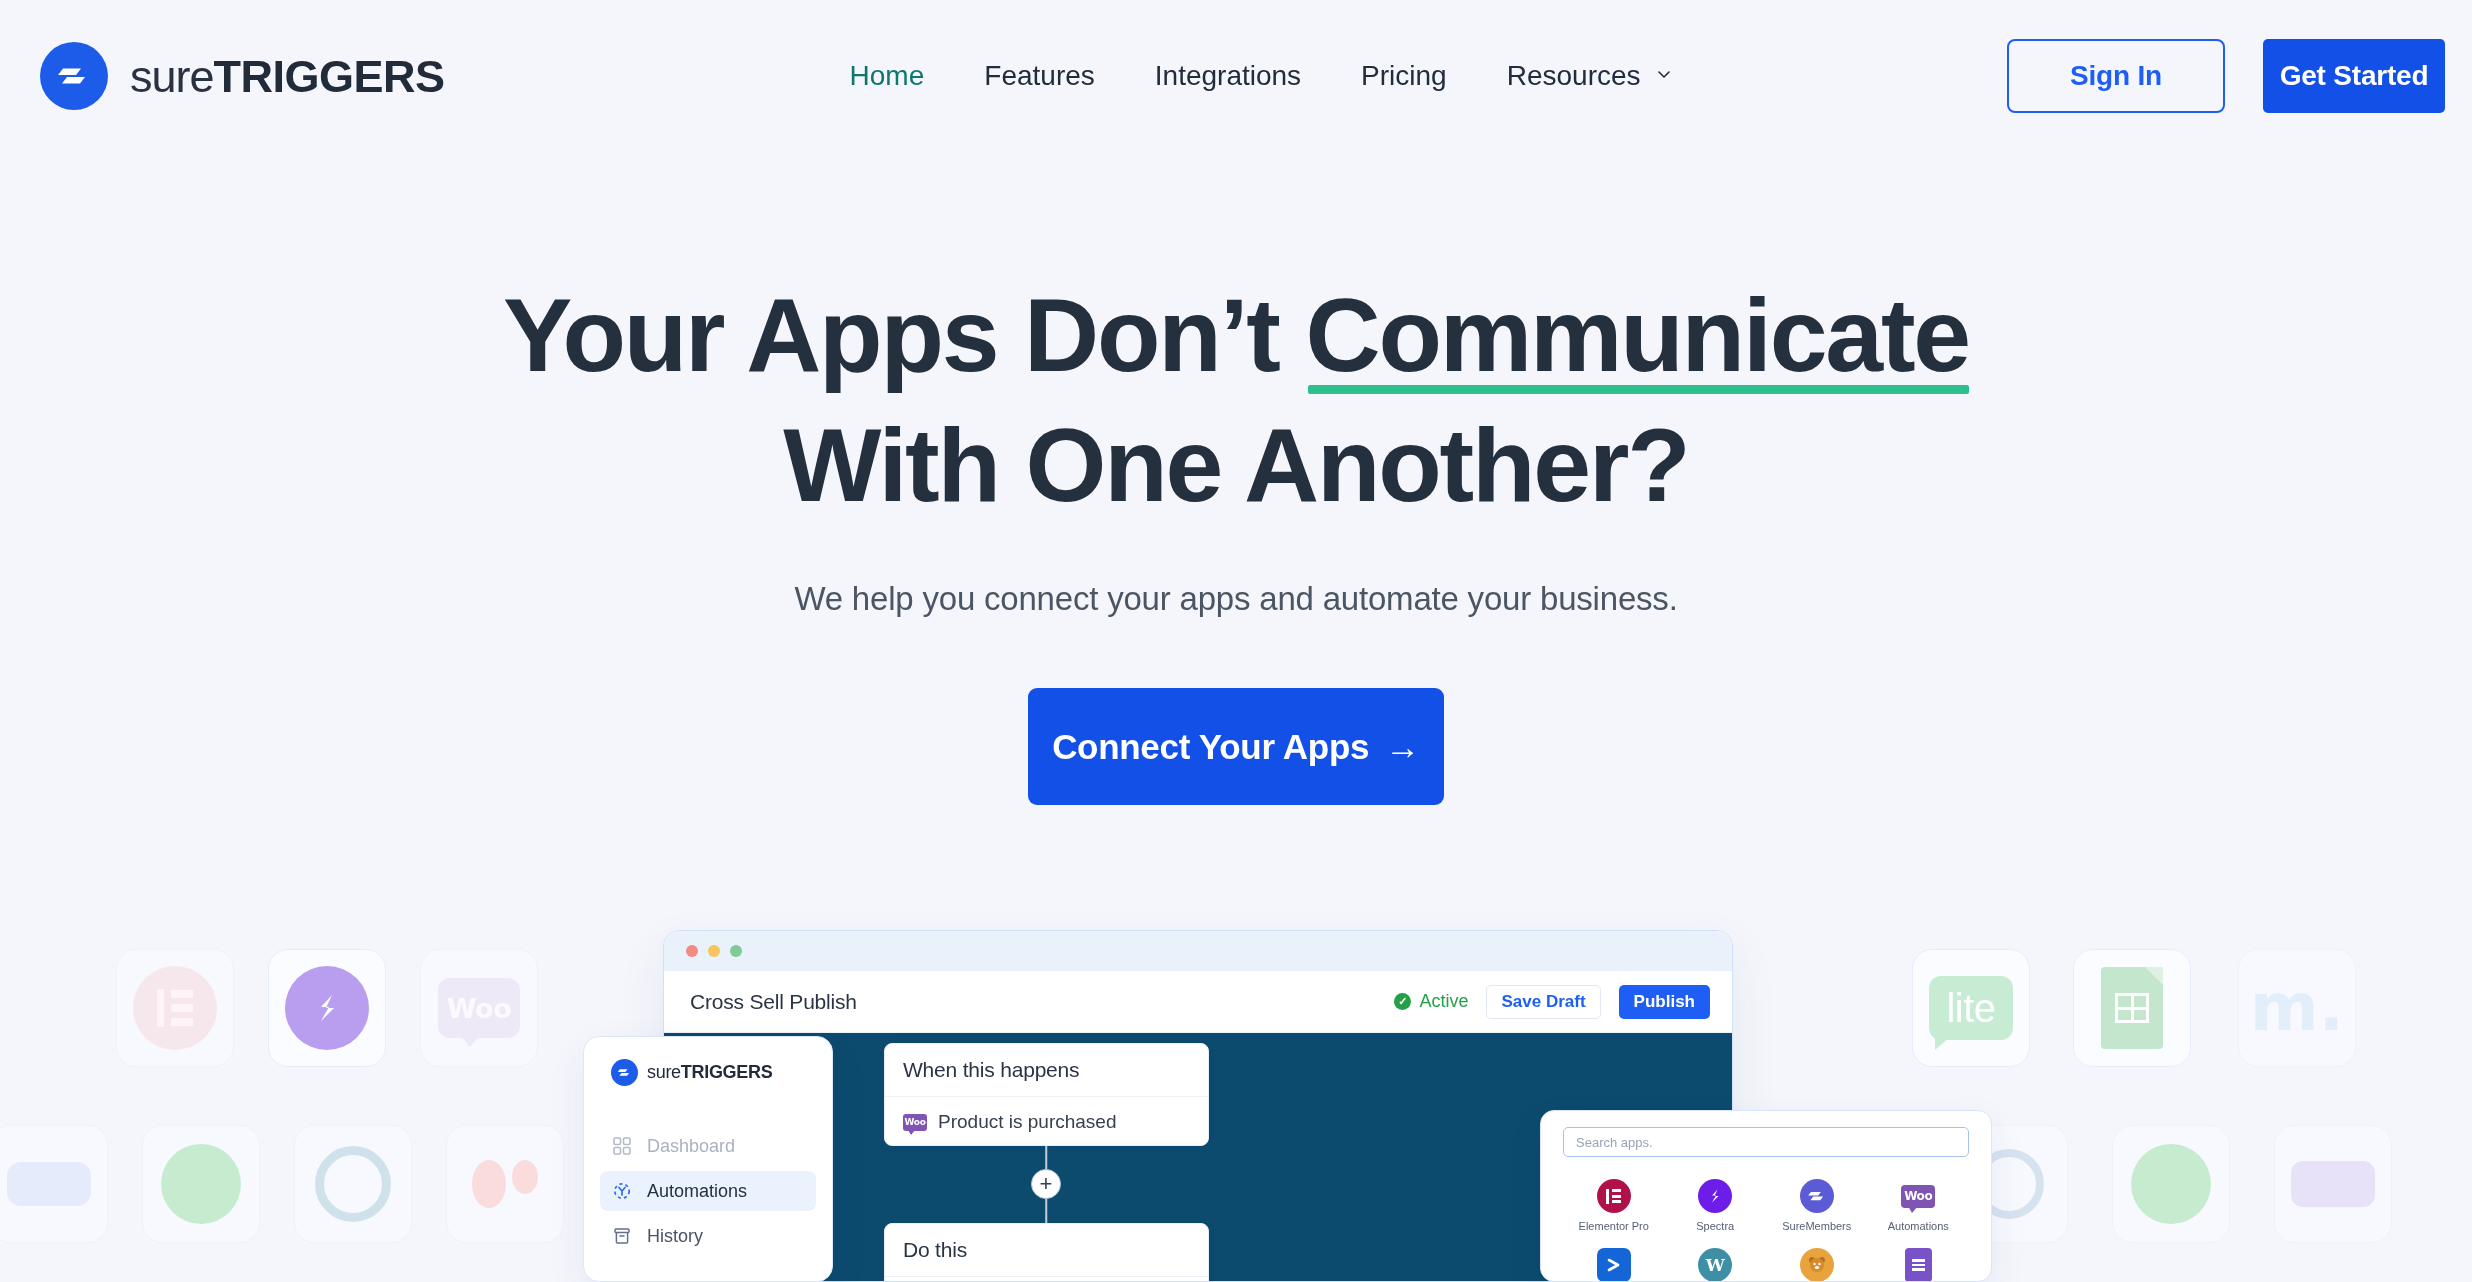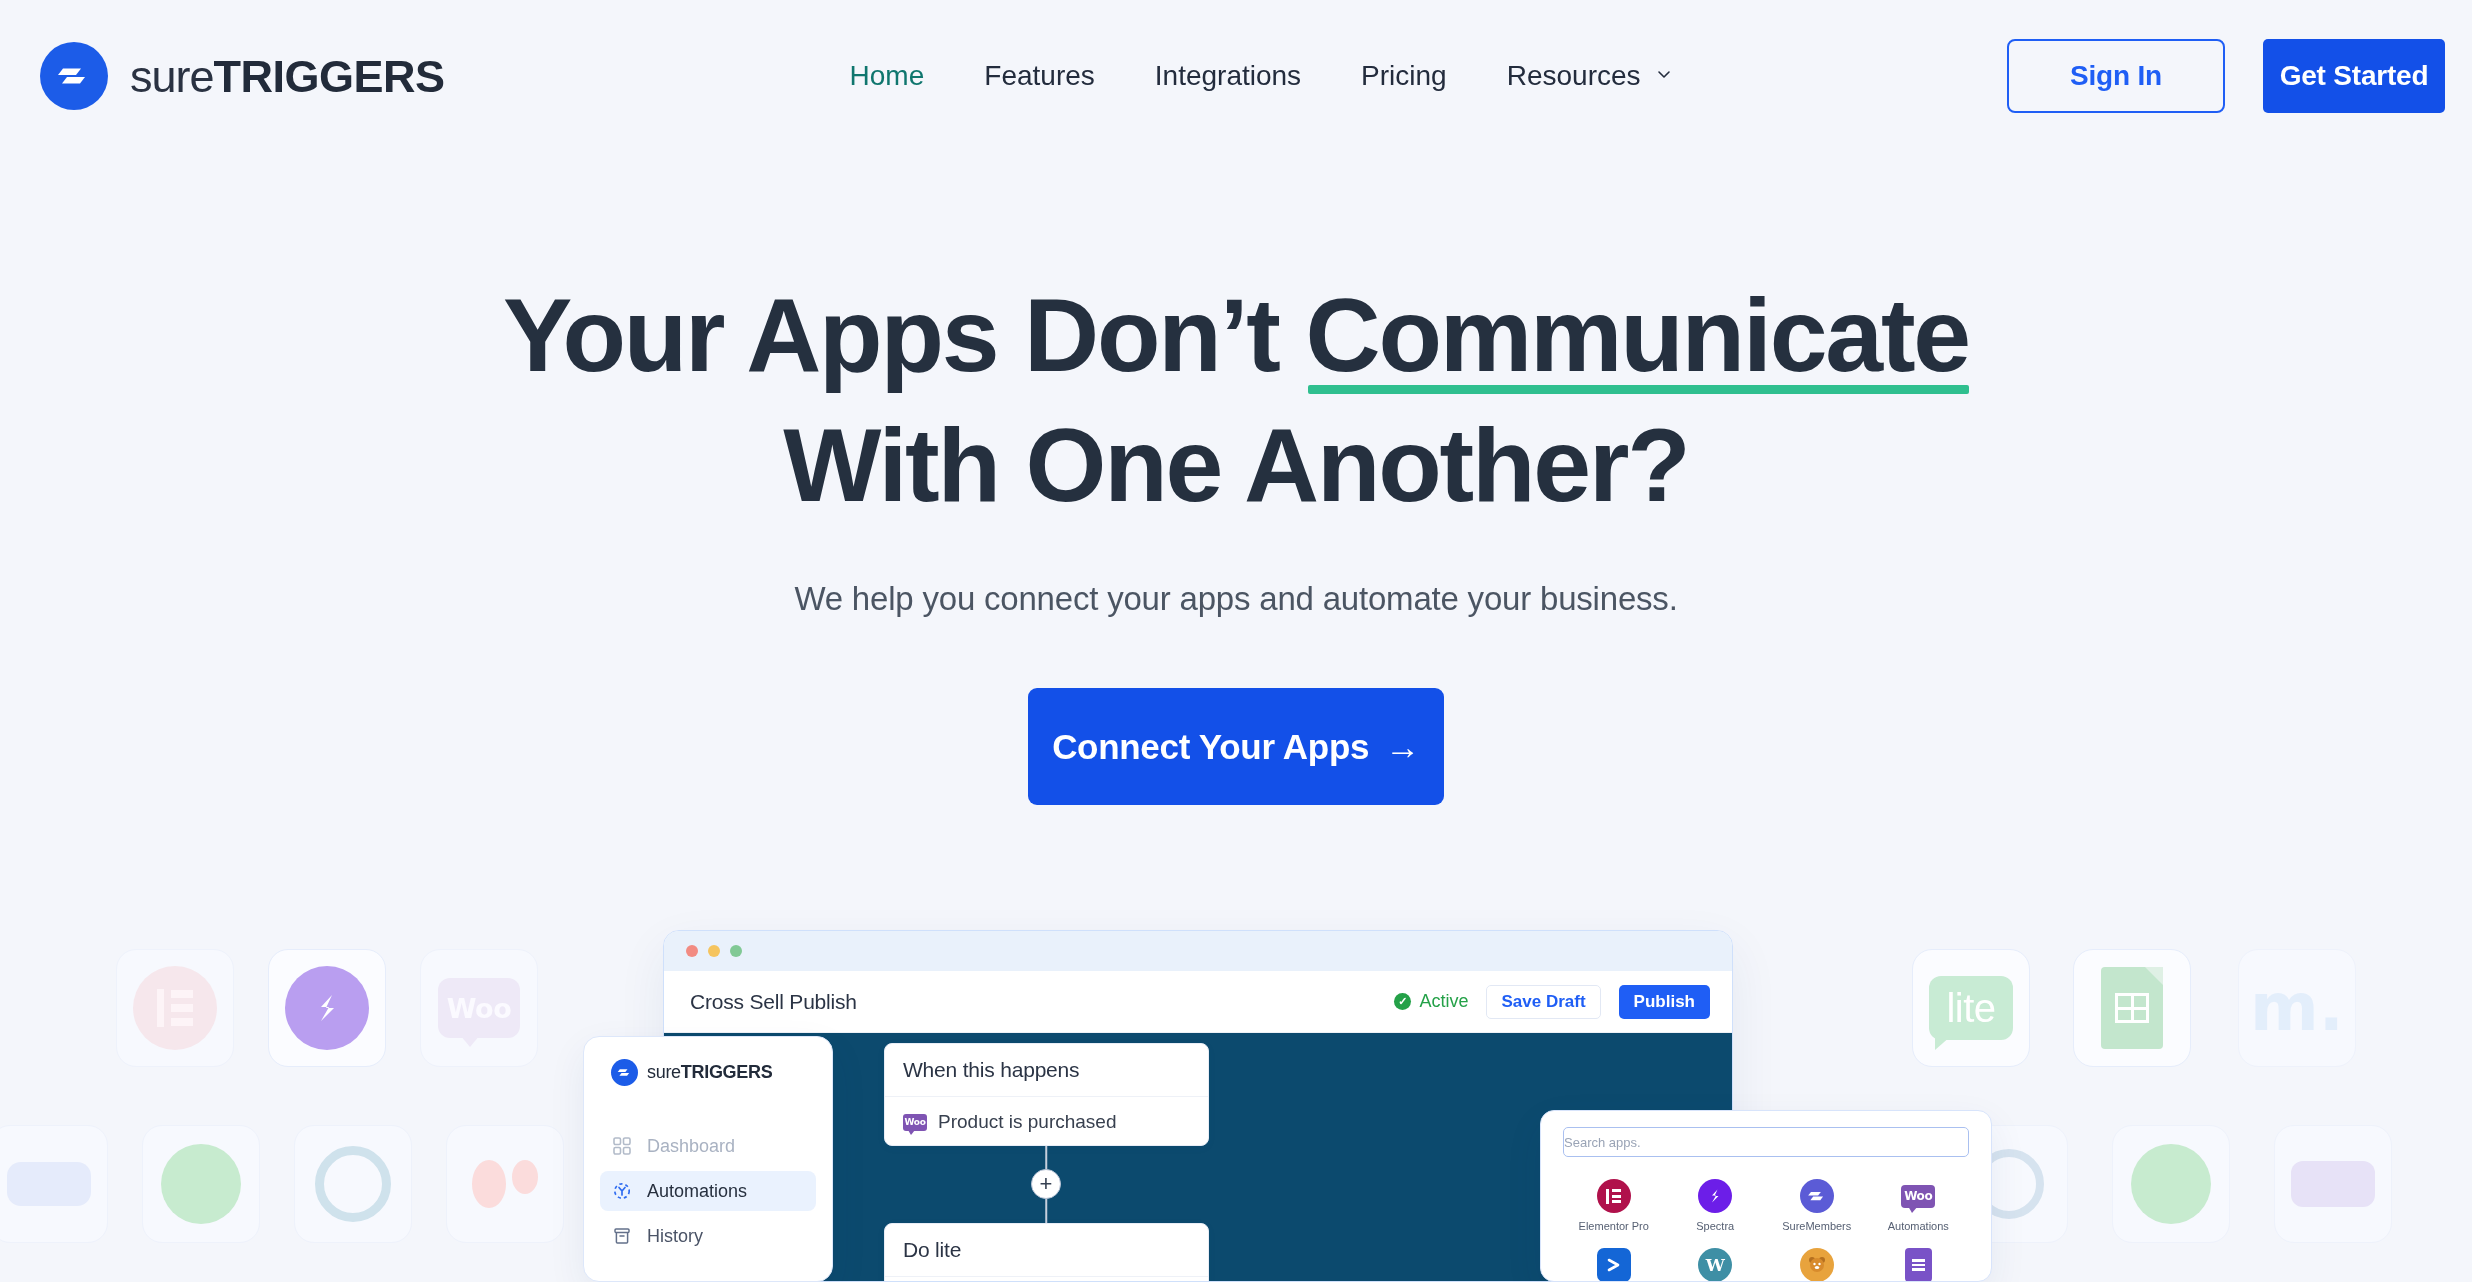--- a/index.html
+++ b/index.html
@@ -171,21 +171,21 @@
   .side-ico { width: 22px; height: 22px; display:flex;align-items:center;justify-content:center;}
 
   
   .apps-card {
     position: absolute; left: 1540px; top: 1110px; width: 452px; height: 172px;
     background: #fff; border: 1px solid #d8e4fb; border-radius: 14px;
     box-shadow: 0 14px 38px rgba(35,60,120,0.07); overflow: hidden; padding: 16px 22px 0 22px;
   }
   .search-box {
     height: 30px; border: 1px solid #aac0f0; border-radius: 5px; display: flex; align-items: center;
-    font-size: 13px; color: #9aa4b6; background:#fff;
+    padding-left: 12px; font-size: 13px; color: #9aa4b6; background:#fff;
   }
   .app-grid { margin-top: 22px; display: grid; grid-template-columns: repeat(4,1fr); row-gap: 16px; }
   .app-cell { display: flex; flex-direction: column; align-items: center; gap: 7px; }
   .app-ico { width: 34px; height: 34px; border-radius: 50%; display: flex; align-items: center; justify-content: center; }
   .app-name { font-size: 11px; color: #555f72; white-space: nowrap; }
 
   .ac-el { background: #b0114b; }
   .ac-sp { background: #6c1ee8; }
   .ac-sm { background: #5b5bd6; }
   .ac-woo { background: transparent; }
@@ -366,21 +366,21 @@
             </span>
           <span>Product is purchased</span>
         </div>
       </div>
 
       <div class="connector" style="left:382px; top:113px; height:23px;"></div>
       <div class="plus-node" style="left:367px; top:136px;">+</div>
       <div class="connector" style="left:382px; top:166px; height:24px;"></div>
 
       <div class="flow-card" style="left:220px; top:190px; width:325px; height:103px;">
-        <div class="c-head">Do lite</div>
+        <div class="c-head">Do this</div>
         <div class="c-div"></div>
         <div class="c-row"></div>
       </div>
     </div>
   </div>
 
   <div class="side-card">
     <div class="side-brand">
       <div class="mk">
         <svg width="17" height="17" viewBox="0 0 40 40">

